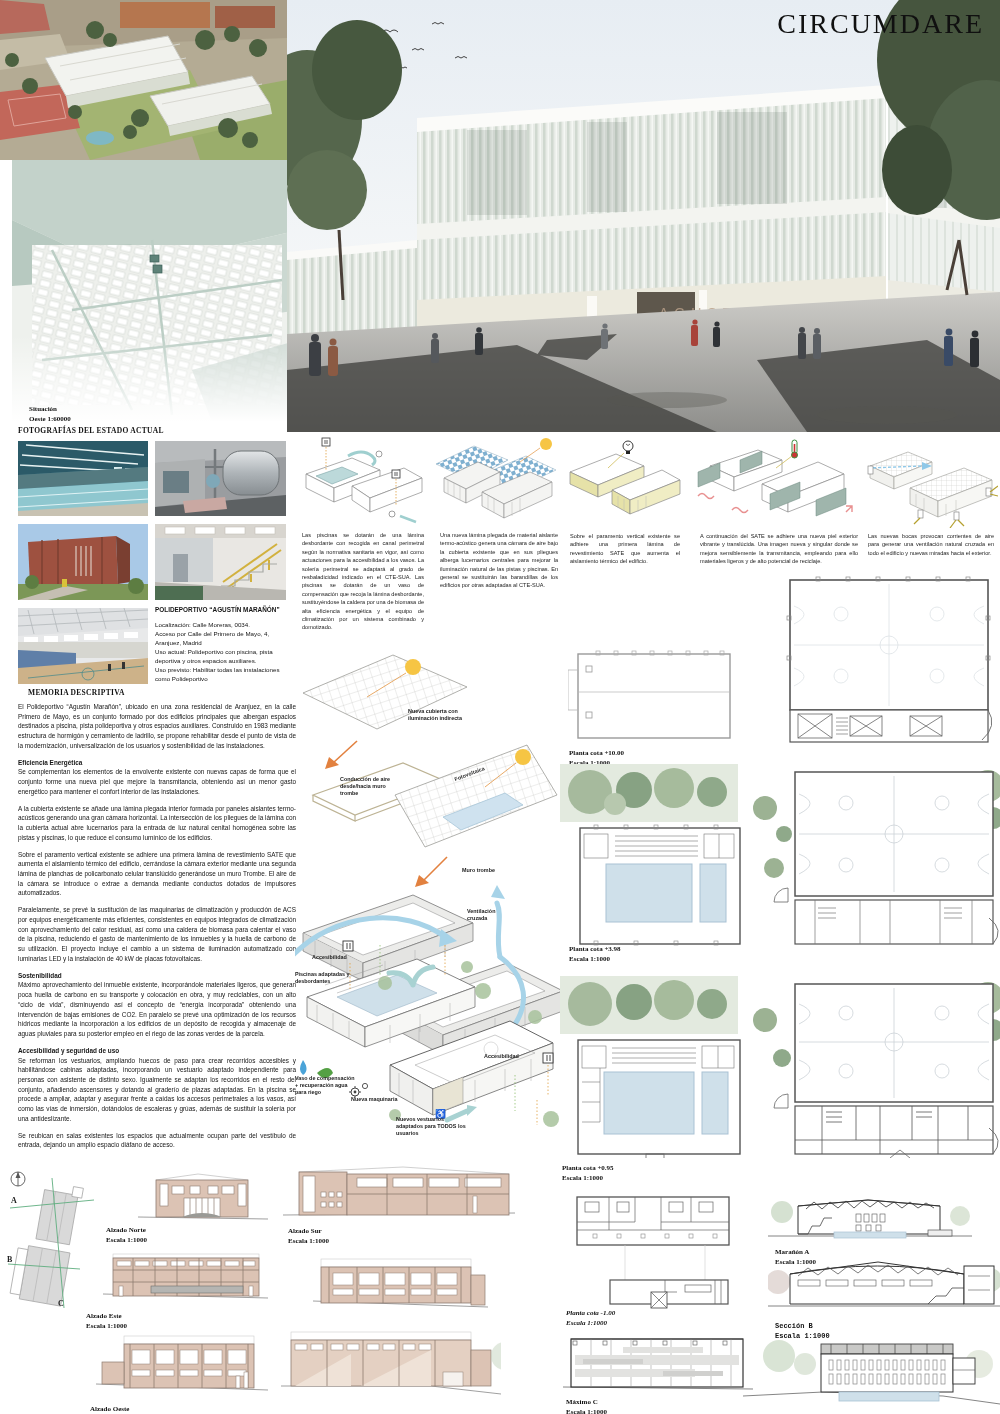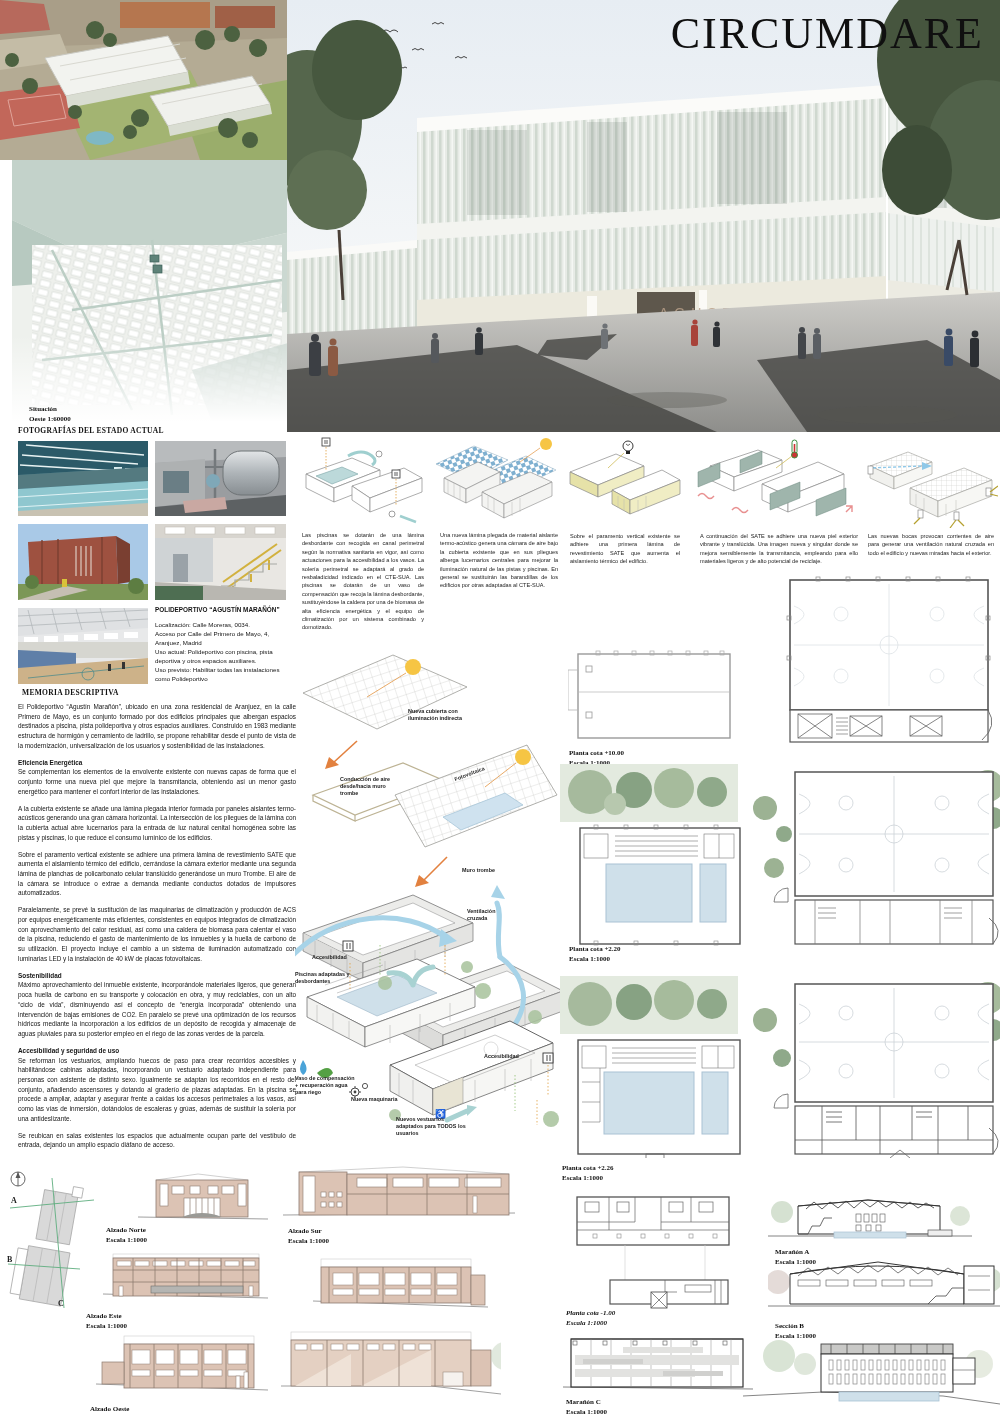--- a/index.html
+++ b/index.html
@@ -1,21 +1,21 @@
 <!DOCTYPE html>
 <html><head>
 <meta charset="utf-8">
 <style>
   html,body{margin:0;padding:0;background:#888;}
   .page{position:relative;width:1000px;height:1414px;background:#ffffff;overflow:hidden;
         font-family:"Liberation Sans",sans-serif;color:#1a1a1a;margin:0 auto;}
   .abs{position:absolute;}
   .h-serif{font-family:"Liberation Serif",serif;font-weight:bold;font-size:7.5px;letter-spacing:.3px;color:#111;}
   .dlabel{font-family:"Liberation Serif",serif;font-weight:bold;font-size:7px;line-height:1.35;color:#111;white-space:pre-line;}
-  .title{font-family:"Liberation Serif",serif;font-size:44px;letter-spacing:2px;color:#101010;}
+  .title{font-family:"Liberation Serif",serif;font-size:28px;letter-spacing:2px;color:#101010;}
   .body-col{width:278px;font-size:6.4px;line-height:1.52;text-align:justify;color:#151515;}
   .body-col p{margin:0 0 7px 0;}
   .body-col h4{margin:0;font-size:6.4px;font-weight:bold;}
   .info{font-size:6.2px;line-height:1.45;color:#151515;}
   .cap{font-size:5.6px;line-height:1.5;text-align:justify;color:#1c1c1c;}
   .alabel{font-size:5.4px;font-weight:bold;line-height:1.25;color:#222;}
   svg{display:block;}
 </style>
 </head>
 <body>
@@ -367,21 +367,21 @@
   </div>
 
   <div class="abs info" style="left:155px;top:605px;width:141px;">
     <div style="font-weight:bold;font-size:6.4px;margin-bottom:7px;">POLIDEPORTIVO “AGUSTÍN MARAÑÓN”</div>
     <div>Localización: Calle Moreras, 0034.</div>
     <div>Acceso por Calle del Primero de Mayo, 4, Aranjuez, Madrid</div>
     <div>Uso actual: Polideportivo con piscina, pista deportiva y otros espacios auxiliares.</div>
     <div>Uso previsto: Habilitar todas las instalaciones como Polideportivo</div>
   </div>
 
-  <div class="abs h-serif" style="left:22px;top:688px;">MEMORIA DESCRIPTIVA</div>
+  <div class="abs h-serif" style="left:28px;top:688px;">MEMORIA DESCRIPTIVA</div>
   <div class="abs body-col" style="left:18px;top:702px;">
     <p>El Polideportivo “Agustín Marañón”, ubicado en una zona residencial de Aranjuez, en la calle Primero de Mayo, es un conjunto formado por dos edificios principales que albergan espacios destinados a piscina, pista polideportiva y otros espacios auxiliares. Construido en 1983 mediante estructura de hormigón y cerramiento de ladrillo, se propone rehabilitar desde el punto de vista de la modernización, universalización de los usuarios y sostenibilidad de las instalaciones.</p>
     <h4>Eficiencia Energética</h4>
     <p>Se complementan los elementos de la envolvente existente con nuevas capas de forma que el conjunto forme una nueva piel que mejore la transmitancia, obteniendo así un menor gasto energético para mantener el confort interior de las instalaciones.</p>
     <p>A la cubierta existente se añade una lámina plegada interior formada por paneles aislantes termo-acústicos generando una gran cámara horizontal. La intersección de los pliegues de la lámina con la cubierta actual abre lucernarios para la entrada de luz natural cenital homogénea sobre las pistas y piscinas, lo que reduce el consumo lumínico de los edificios.</p>
     <p>Sobre el paramento vertical existente se adhiere una primera lámina de revestimiento SATE que aumenta el aislamiento térmico del edificio, cerrándose la cámara exterior mediante una segunda lámina de planchas de policarbonato celular translúcido generándose un muro Trombe. El aire de la cámara se introduce o extrae a demanda mediante conductos dotados de impulsores automatizados.</p>
     <p>Paralelamente, se prevé la sustitución de las maquinarias de climatización y producción de ACS por equipos energéticamente más eficientes, consistentes en equipos integrados de climatización con aprovechamiento del calor residual, así como una caldera de biomasa para calentar el vaso de la piscina, reduciendo el gasto de mantenimiento de los inmuebles y la huella de carbono de su utilización. El proyecto incluye el cambio a un sistema de iluminación automatizado con luminarias LED y la instalación de 40 kW de placas fotovoltaicas.</p>
     <h4>Sostenibilidad</h4>
     <p>Máximo aprovechamiento del inmueble existente, incorporándole materiales ligeros, que generan poca huella de carbono en su transporte y colocación en obra, y muy reciclables, con un alto “ciclo de vida”, disminuyendo así el concepto de “energía incorporada” obteniendo una intervención de bajas emisiones de CO2. En paralelo se prevé una optimización de los recursos hídricos mediante la incorporación a los edificios de un depósito de recogida y almacenaje de aguas pluviales para su posterior empleo en el riego de las zonas verdes de la parcela.</p>
     <h4>Accesibilidad y seguridad de uso</h4>
@@ -865,21 +865,21 @@
           <line x1="384" y1="150" x2="402" y2="150"></line>
             <line x1="384" y1="155" x2="402" y2="155"></line>
             <line x1="384" y1="160" x2="402" y2="160"></line>
         </g>
         <path d="M228,130 a14,14 0 0 0 -14,14 l14,0 z" fill="#ffffff" stroke="#666" stroke-width="0.8"></path>
         <path d="M433,186 q12,-14 -4,-26" fill="none" stroke="#666" stroke-width="0.9"></path>
       </g>
     </svg>
   </div>
   <div class="abs dlabel" style="left:569px;top:936px;">
-    <span>Planta cota +2.20</span><br><span>Escala 1:1000</span>
+    <span>Planta cota +3.98</span><br><span>Escala 1:1000</span>
   </div>
 
   <div class="abs" style="left:560px;top:972px;">
     <svg width="440" height="186" viewBox="0 0 440 186">
       <rect x="0" y="4" width="178" height="58" fill="#e3eadf"></rect>
       <g>
         <circle cx="30" cy="32" r="22" fill="#9fb596" opacity="0.9"></circle>
           <circle cx="74" cy="30" r="18" fill="#87a283"></circle>
         <circle cx="114" cy="28" r="20" fill="#a6bb9c"></circle>
           <circle cx="152" cy="32" r="15" fill="#8fa98a"></circle>
@@ -934,21 +934,21 @@
           <line x1="356" y1="140" x2="372" y2="140"></line>
             <line x1="356" y1="145" x2="372" y2="145"></line>
         </g>
         <path d="M228,122 a14,14 0 0 0 -14,14 l14,0 z" fill="#ffffff" stroke="#666" stroke-width="0.8"></path>
         <path d="M433,182 q12,-14 -4,-26" fill="none" stroke="#666" stroke-width="0.9"></path>
         <path d="M330,186 l10,-8 l10,8" fill="none" stroke="#666" stroke-width="0.8"></path>
       </g>
     </svg>
   </div>
   <div class="abs dlabel" style="left:562px;top:1155px;">
-    <span>Planta cota +2.26</span><br><span>Escala 1:1000</span>
+    <span>Planta cota +0.95</span><br><span>Escala 1:1000</span>
   </div>
 
   <div class="abs" style="left:565px;top:1192px;">
     <svg width="180" height="118" viewBox="0 0 180 118">
       <rect x="12" y="5" width="152" height="48" fill="#ffffff" stroke="#555" stroke-width="1.3"></rect>
       <g stroke="#666" stroke-width="0.7" fill="none">
         <line x1="44" y1="5" x2="44" y2="38"></line>
           <line x1="70" y1="5" x2="70" y2="30"></line>
           <line x1="96" y1="5" x2="96" y2="38"></line>
           <line x1="126" y1="5" x2="126" y2="30"></line>
@@ -1029,21 +1029,21 @@
           <rect x="86" y="24" width="22" height="6"></rect>
           <rect x="114" y="24" width="22" height="6"></rect>
           <rect x="142" y="24" width="22" height="6"></rect>
       </g>
       <rect x="196" y="10" width="30" height="38" fill="#ffffff" stroke="#333" stroke-width="1"></rect>
       <polyline points="160,48 168,40 178,40 184,32 196,32" fill="none" stroke="#444" stroke-width="0.8"></polyline>
       <line x1="200" y1="20" x2="222" y2="20" stroke="#555" stroke-width="0.6"></line>
         <line x1="200" y1="34" x2="222" y2="34" stroke="#555" stroke-width="0.6"></line>
     </svg>
   </div>
-  <div class="abs dlabel" style="left:775px;top:1313px;">
+  <div class="abs dlabel" style="left:775px;top:1313px;font-family:Liberation Mono, monospace;">
     <span>Sección B</span><br><span>Escala 1:1000</span>
   </div>
 
   <div class="abs" style="left:563px;top:1333px;">
     <svg width="190" height="60" viewBox="0 0 190 60">
       <line x1="0" y1="54" x2="190" y2="56" stroke="#666" stroke-width="0.8"></line>
       <rect x="8" y="6" width="172" height="48" fill="#ffffff" stroke="#333" stroke-width="1.2"></rect>
       <g stroke="#333" stroke-width="0.7">
           <line x1="8" y1="6" x2="180" y2="6"></line>
         </g>
@@ -1070,21 +1070,21 @@
           <rect x="10" y="8" width="4" height="4"></rect>
           <rect x="40" y="8" width="4" height="4"></rect>
           <rect x="70" y="8" width="4" height="4"></rect>
           <rect x="100" y="8" width="4" height="4"></rect>
           <rect x="130" y="8" width="4" height="4"></rect>
           <rect x="160" y="8" width="4" height="4"></rect>
         </g>
     </svg>
   </div>
   <div class="abs dlabel" style="left:566px;top:1389px;">
-    <span>Marañón C</span><br><span>Escala 1:1000</span>
+    <span>Máximo C</span><br><span>Escala 1:1000</span>
   </div>
 
   <div class="abs" style="left:743px;top:1334px;">
     <svg width="257" height="76" viewBox="0 0 257 76">
       <circle cx="36" cy="22" r="16" fill="#b9cdb2" opacity="0.55"></circle>
         <circle cx="62" cy="30" r="11" fill="#c4d4bd" opacity="0.55"></circle>
       <circle cx="236" cy="30" r="14" fill="#cdd8c2" opacity="0.5"></circle>
       <path d="M0,62 L80,58 L200,62 L257,70" fill="none" stroke="#666" stroke-width="0.8"></path>
       <rect x="78" y="10" width="132" height="10" fill="#c9c9c7" stroke="#444" stroke-width="0.9"></rect>
       <g stroke="#444" stroke-width="0.7">

